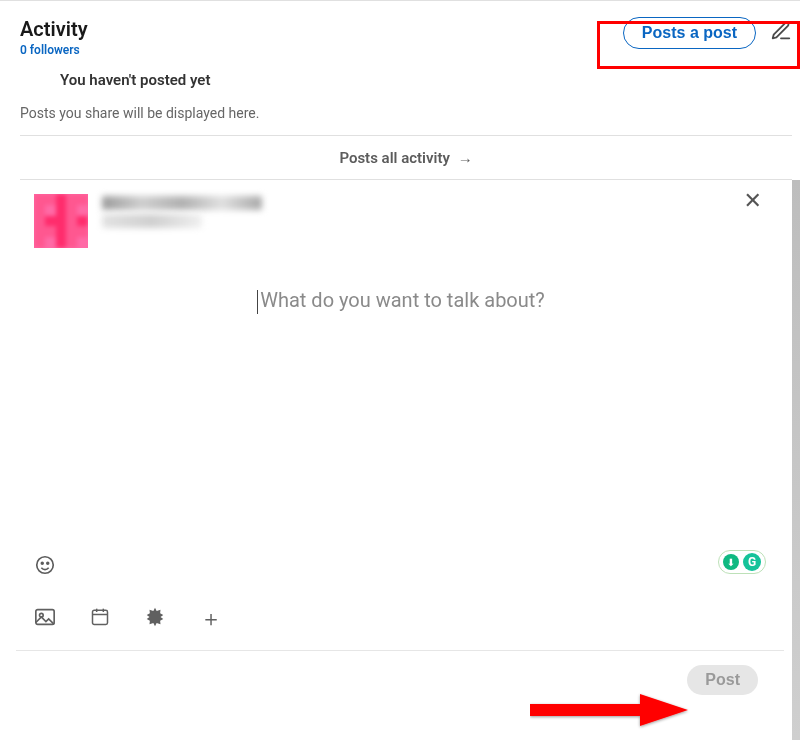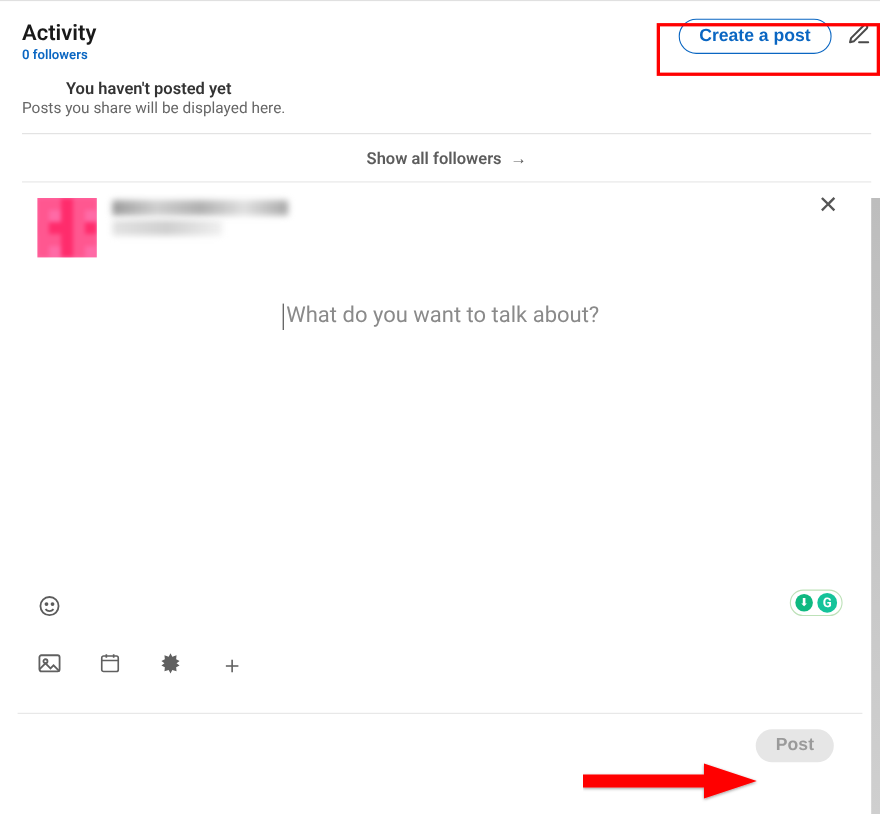--- a/index.html
+++ b/index.html
@@ -8,21 +8,21 @@
   
   .activity-card { background: #fff; border-top: 1px solid #e0e0e0; padding: 16px 8px 0 20px; position: relative; }
   .activity-header { display: flex; justify-content: space-between; align-items: flex-start; }
   .activity-title { font-size: 20px; font-weight: 600; color: #191919; }
   .activity-followers { font-size: 12px; color: #0a66c2; font-weight: 600; margin-top: 2px; }
   .activity-actions { display: flex; align-items: center; gap: 14px; }
   .create-post-btn { border: 1px solid #0a66c2; color: #0a66c2; background: #fff; border-radius: 18px; padding: 6px 18px; font-size: 16px; font-weight: 600; cursor: pointer; }
   .pencil-icon { color: #666; cursor: pointer; }
   .activity-empty { margin-top: 14px; }
   .empty-title { font-size: 15px; color: #333; font-weight: 600; margin-left: 40px; }
-  .empty-sub { font-size: 14px; color: #666; margin-top: 2px; }
+  .empty-sub { font-size: 14px; color: #666; margin-top: 16px; }
   .show-all-bar { border-top: 1px solid #e0e0e0; border-bottom: 1px solid #e0e0e0; margin-top: 14px; padding: 12px 0; text-align: center; }
   .show-all-link { color: #5c5c5c; font-size: 15px; font-weight: 600; cursor: pointer; }
   .show-all-link .arrow { margin-left: 4px; }
 
   
   .red-highlight { position: absolute; border: 3px solid #ff0000; top: 20px; left: 597px; width: 203px; height: 48px; pointer-events: none; }
 
   
   .compose-wrap { position: relative; padding: 0 8px; }
   .compose { position: relative; background: #fff; padding: 14px 26px 0 26px; }
@@ -45,58 +45,58 @@
   .grammarly-badge { position: absolute; right: 26px; top: 370px; display: flex; align-items: center; gap: 4px; border: 1px solid #bde1b8; border-radius: 14px; padding: 2px 4px; background: #fff; }
   .gm-icon1 { width: 16px; height: 16px; border-radius: 50%; background: #0fb981; display: flex; align-items: center; justify-content: center; color: #fff; font-size: 10px; }
   .gm-icon2 { width: 18px; height: 18px; border-radius: 50%; background: #15c39a; display: flex; align-items: center; justify-content: center; color: #fff; font-size: 12px; font-weight: 700; }
 
   .compose-tools { position: absolute; left: 0; right: 0; bottom: 0; padding: 0 26px; }
   .emoji-row { padding: 10px 0; }
   .emoji-icon { color: #5c5c5c; cursor: pointer; }
   .attach-row { display: flex; align-items: center; gap: 34px; padding: 14px 0 16px 0; color: #606060; }
   .attach-icon { cursor: pointer; color: #606060; }
 
-  .compose-footer { border-top: 1px solid #e6e6e6; margin: 12px 8px; display: flex; justify-content: flex-end; padding: 14px 26px; }
+  .compose-footer { border-top: 1px solid #e6e6e6; margin: 0 8px; display: flex; justify-content: flex-end; padding: 14px 26px; }
   .post-btn { background: #e6e6e6; color: #9a9a9a; border: none; border-radius: 18px; padding: 6px 18px; font-size: 16px; font-weight: 600; cursor: not-allowed; }
 
   
   .red-arrow { position: absolute; bottom: 18px; left: 530px; width: 160px; height: 40px; pointer-events: none; }
 
   
   .right-edge { position: absolute; top: 180px; right: 0; width: 8px; height: 560px; background: linear-gradient(#bdbdbd, #cfcfcf); }
 
   .compose-area { position: relative; height: 470px; }
 </style>
 </head>
 <body>
 
 <div class="activity-card">
   <div class="activity-header">
     <div>
       <div class="activity-title">Activity</div>
       <div class="activity-followers">0 followers</div>
     </div>
     <div class="activity-actions">
-      <button class="create-post-btn">Create a post</button>
+      <button class="create-post-btn">Posts a post</button>
       <span class="pencil-icon">
         <svg width="22" height="22" viewBox="0 0 24 24" fill="none" stroke="#4a4a4a" stroke-width="2" stroke-linecap="round" stroke-linejoin="round">
             <path d="M12 20h9"></path>
             <path d="M16.5 3.5a2.121 2.121 0 013 3L7 19l-4 1 1-4 12.5-12.5z"></path>
           </svg>
       </span>
     </div>
   </div>
   <div class="red-highlight"></div>
   <div class="activity-empty">
     <div class="empty-title">You haven't posted yet</div>
     <div class="empty-sub">Posts you share will be displayed here.</div>
   </div>
   <div class="show-all-bar">
     <span class="show-all-link">
-      <span>Show all followers</span>
+      <span>Posts all activity</span>
       <span class="arrow">→</span>
     </span>
   </div>
 </div>
 
 <div class="compose-wrap">
   <div class="compose-area">
     <div class="compose">
       <span class="compose-close">✕</span>
       <div class="compose-head">

